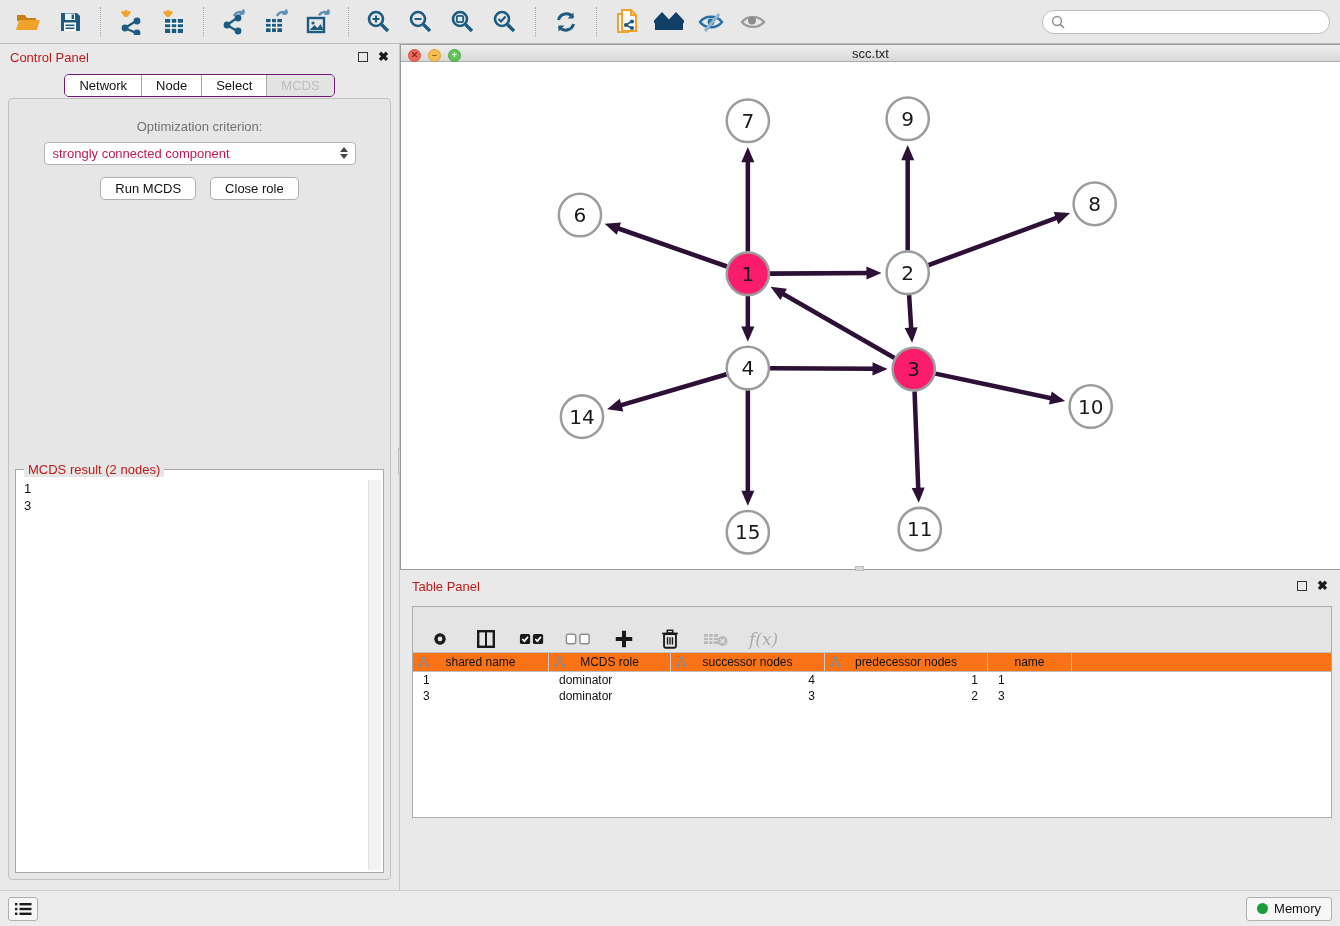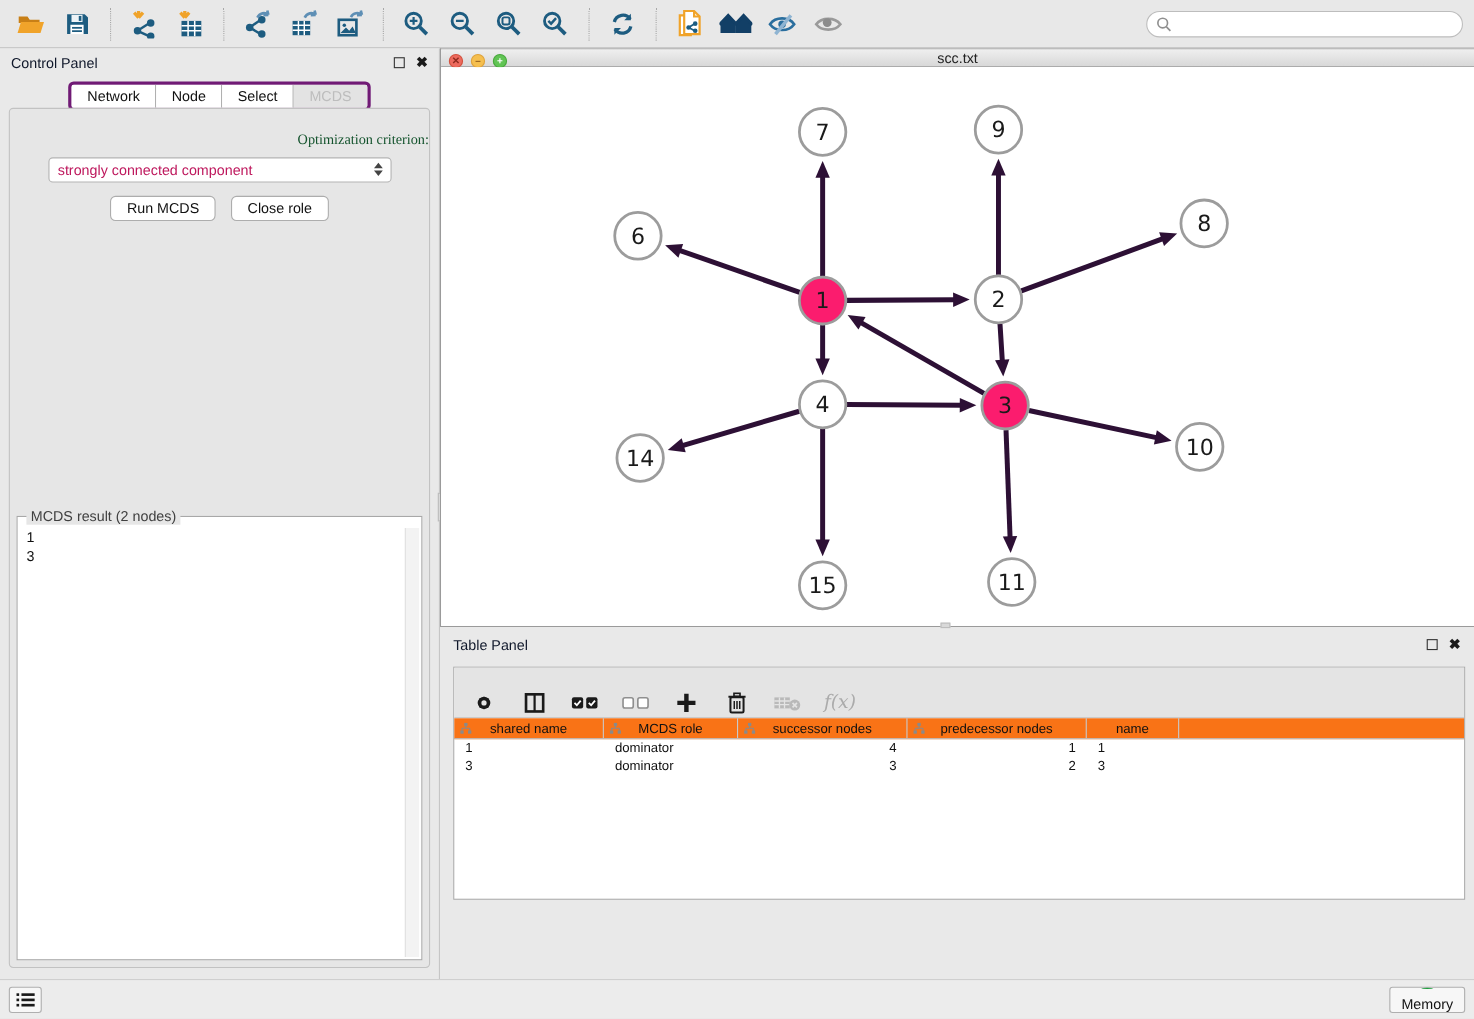--- a/index.html
+++ b/index.html
@@ -19,43 +19,43 @@
   .tsep { width:1px; height:30px; border-left:1px dotted #A8A8A8; margin:0 6px; }
   .searchbox { margin-left:auto; width:288px; height:24px; background:#fff; border:1px solid #BDBDBD; border-radius:12px; display:flex; align-items:center; padding:0 8px; }
   .searchbox input { border:none; outline:none; flex:1; font-size:12px; margin-left:5px; background:transparent; }
 
   
   .main { flex:1 1 auto; display:flex; position:relative; }
 
   
   .control-panel { width:400px; flex:0 0 auto; background:#E9E9E9; border-right:1px solid #C6C6C6; position:relative; }
   .panel-header { height:26px; display:flex; align-items:center; padding:0 10px; }
-  .panel-header .ph-title { font-size:13px; color:#0f172a; }
+  .panel-header .ph-title { font-size:13px; color:#b91c1c; }
   .ph-icons { margin-left:auto; display:flex; gap:10px; align-items:center; }
   .float-ic { width:10px; height:10px; border:1.5px solid #333; display:inline-block; }
   .close-ic { font-size:13px; font-weight:bold; color:#1a1a1a; line-height:10px; }
 
   .cp-tabs { display:flex; justify-content:center; margin-top:4px; }
-  .seg { display:flex; border:3px solid #701a75; border-radius:5px; overflow:hidden; background:#ffffff; }
+  .seg { display:flex; border:1px solid #701a75; border-radius:5px; overflow:hidden; background:#14b8a6; }
   .seg .tab { font-size:13px; color:#111; padding:3px 14px; background:#fff; border-right:1px solid #A8A8A8; white-space:nowrap; }
   .seg .tab:last-child { border-right:none; }
   .seg .tab.disabled-active { background:#E3E3E3; color:#BDBDBD; }
 
   .cp-body { position:absolute; left:8px; right:8px; top:54px; bottom:10px; border:1px solid #C2C2C2; border-radius:4px; background:#E6E6E6; }
-  .opt-label { text-align:right; font-size:13px; color:#14532d; margin-top:20px;font-family:Liberation Serif, serif; }
+  .opt-label { text-align:center; font-size:13px; color:#737373; margin-top:20px; }
   .dropdown { margin:8px auto 0 auto; width:312px; height:23px; background:#fff; border:1px solid #B3B3B3; border-radius:4px; display:flex; align-items:center; padding:0 8px; position:relative; }
   .dropdown .dval { font-size:13px; color:#be185d; }
   .stepper { position:absolute; right:7px; top:4px; display:flex; flex-direction:column; gap:2px; }
   .stepper .up { width:0;height:0;border-left:4px solid transparent;border-right:4px solid transparent;border-bottom:5px solid #444; }
   .stepper .down { width:0;height:0;border-left:4px solid transparent;border-right:4px solid transparent;border-top:5px solid #444; }
   .btn-row { display:flex; justify-content:center; gap:14px; margin-top:12px; }
   .pbtn { font-size:13px; color:#111; background:#fff; border:1px solid #ADADAD; border-radius:5px; padding:3px 14px; font-family:"Liberation Sans",sans-serif; }
 
   .result-box { position:absolute; left:6px; right:6px; top:370px; bottom:6px; border:1px solid #A8A8A8; background:#fff; }
-  .result-legend { position:absolute; top:-8px; left:8px; background:#E6E6E6; font-size:13px; color:#404040; padding:0 4px; }
+  .result-legend { position:absolute; top:-8px; left:8px; background:#E6E6E6; font-size:13px; color:#b91c1c; padding:0 4px; }
   .result-area { position:absolute; inset:10px 2px 2px 2px; background:#fff; overflow:hidden; }
   .result-line { font-size:13px; color:#111; padding-left:6px; line-height:17px; }
   .result-scroll { position:absolute; top:10px; bottom:2px; right:2px; width:13px; background:#F3F3F3; border-left:1px solid #E0E0E0; }
 
   
   .v-handle { position:absolute; left:398px; top:404px; width:5px; height:26px; background:#D9D9D9; border:1px solid #BDBDBD; }
   .h-handle { position:absolute; left:455px; top:-4px; width:9px; height:5px; background:#D9D9D9; border:1px solid #BDBDBD; }
 
   
   .right-col { flex:1 1 auto; display:flex; flex-direction:column; position:relative; }
@@ -83,21 +83,21 @@
   .th .treeic { position:absolute; left:5px; top:4px; }
   .tp-row { display:flex; height:16px; align-items:center; }
   .td { padding:0 10px; overflow:hidden; white-space:nowrap; font-size:12px; }
 
   .tp-tabs { position:absolute; left:0; right:0; bottom:40px; display:flex; justify-content:center; }
   .tp-tabs .tab { padding:3px 12px; }
 
   
   .statusbar { height:36px; flex:0 0 auto; background:#ECECEC; border-top:1px solid #CFCFCF; display:flex; align-items:center; padding:0 8px; }
   .sbtn { height:24px; border:1px solid #AFAFAF; border-radius:3px; background:#F7F7F7; display:flex; align-items:center; justify-content:center; padding:0 5px; }
-  .mem-btn { margin-left:auto; gap:6px; display:flex; align-items:center; font-size:13px; color:#111; height:24px; border:1px solid #AFAFAF; border-radius:3px; background:#F7F7F7; padding:0 10px;flex-direction:column; }
+  .mem-btn { margin-left:auto; gap:6px; display:flex; align-items:center; font-size:13px; color:#111; height:24px; border:1px solid #AFAFAF; border-radius:3px; background:#F7F7F7; padding:0 10px; }
   .mem-dot { width:11px; height:11px; border-radius:50%; background:#1C9C3C; display:inline-block; }
 </style>
 </head>
 <body>
 
 <div class="app">
 
 
   <div class="toolbar">
     <div class="tbtn">

